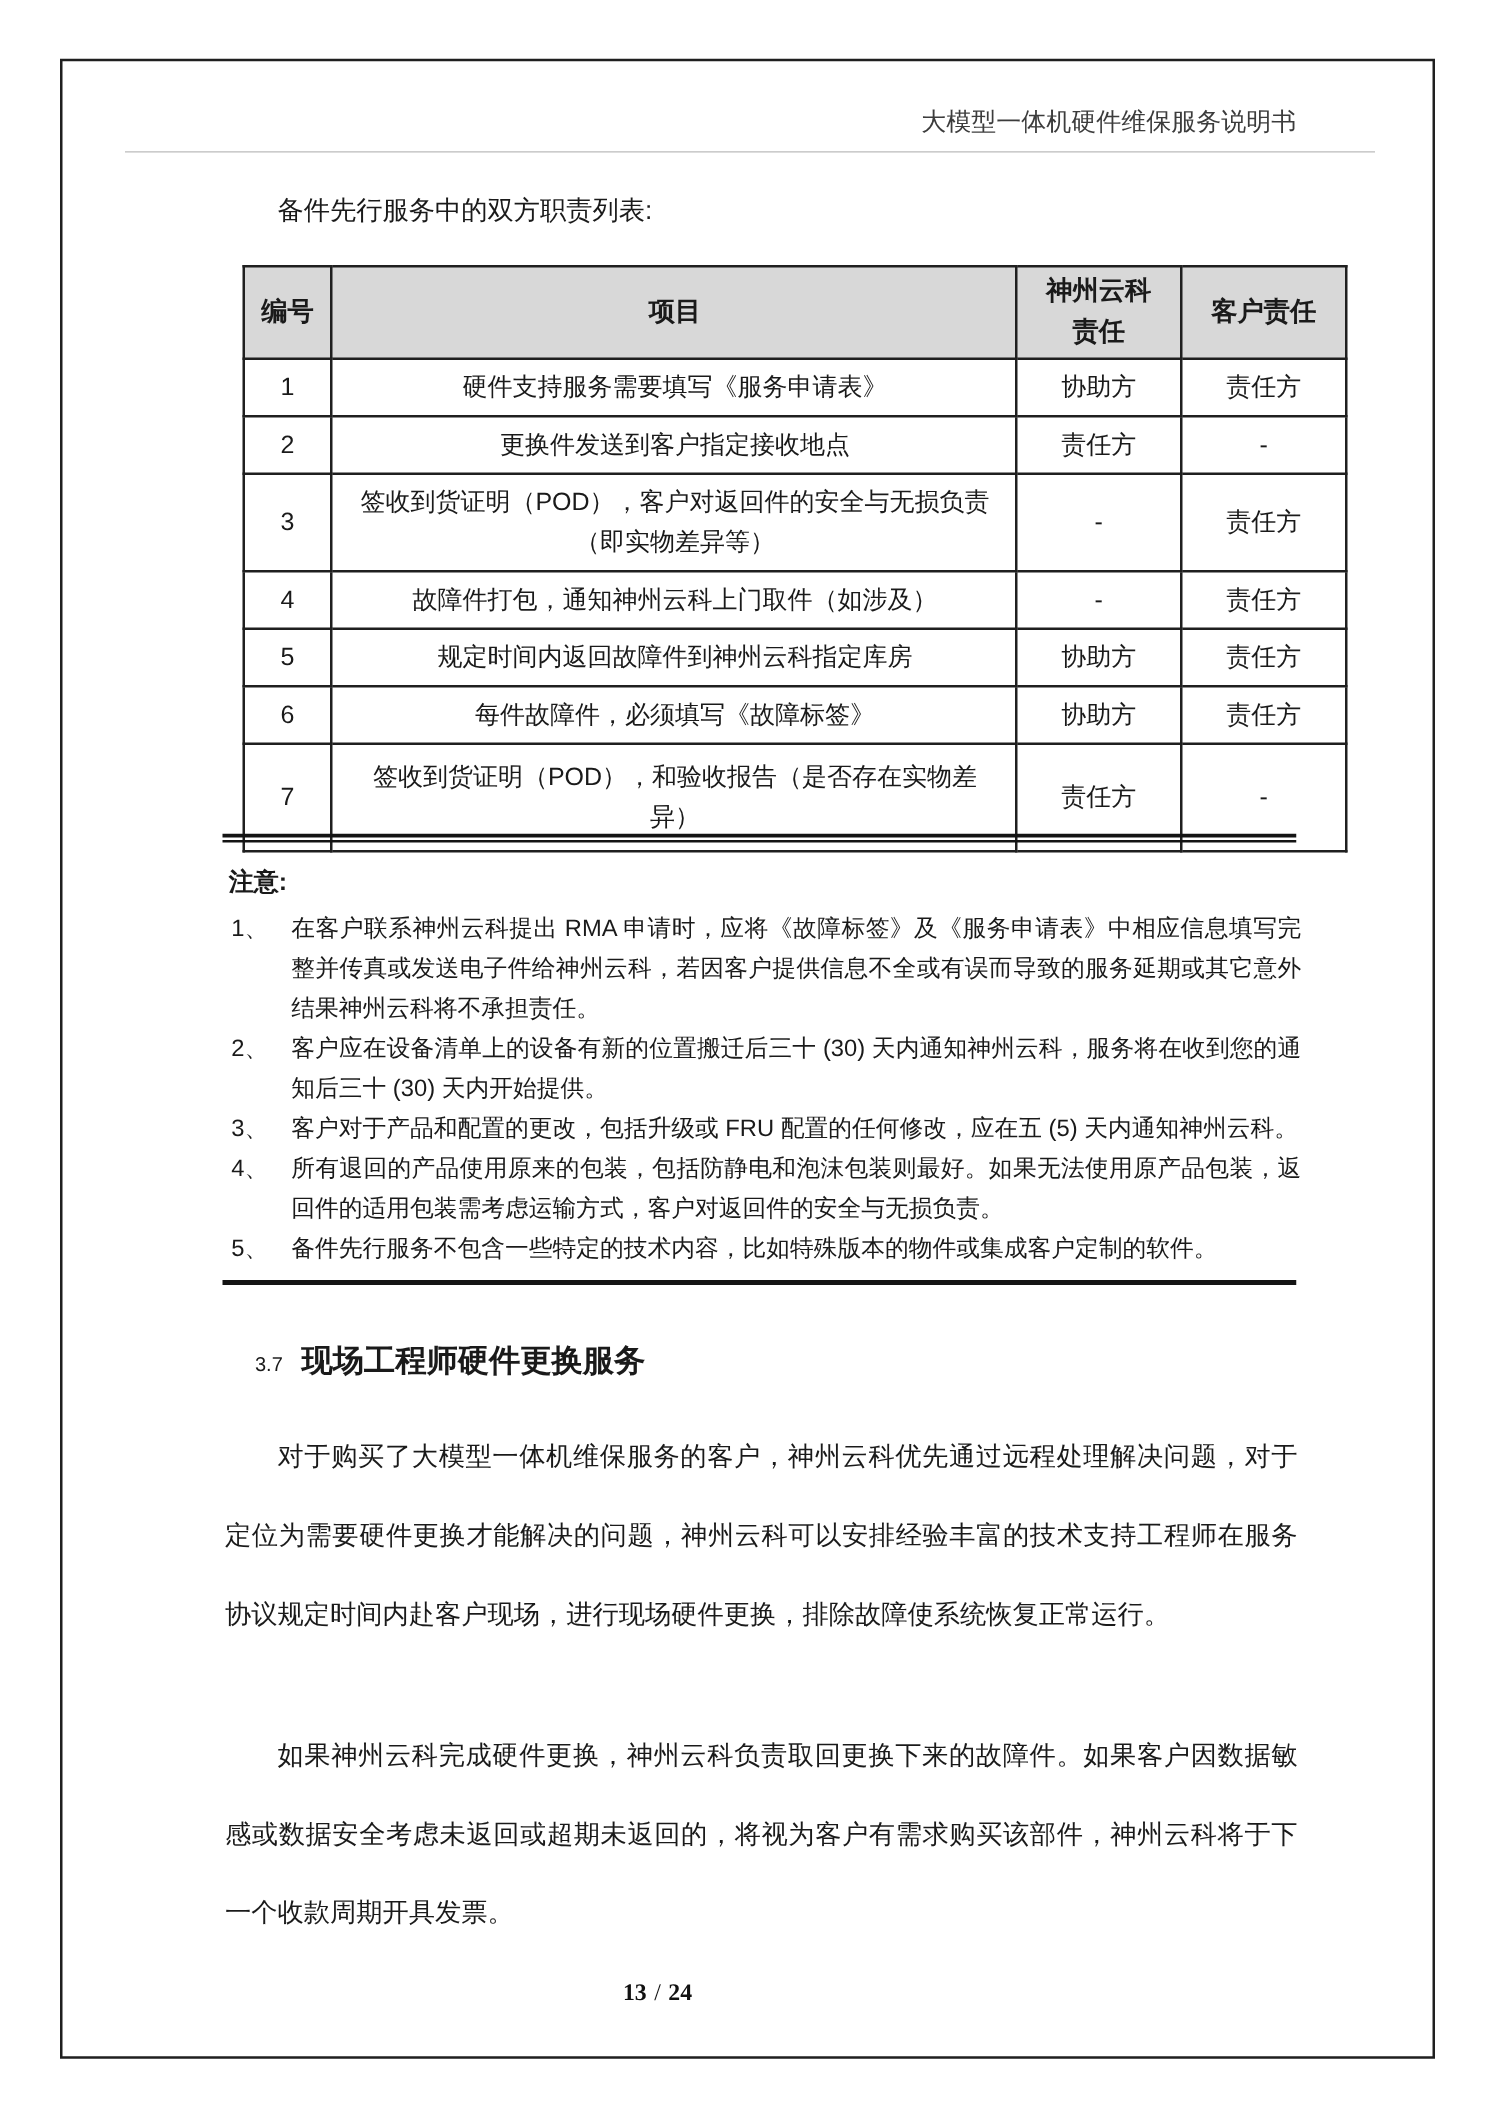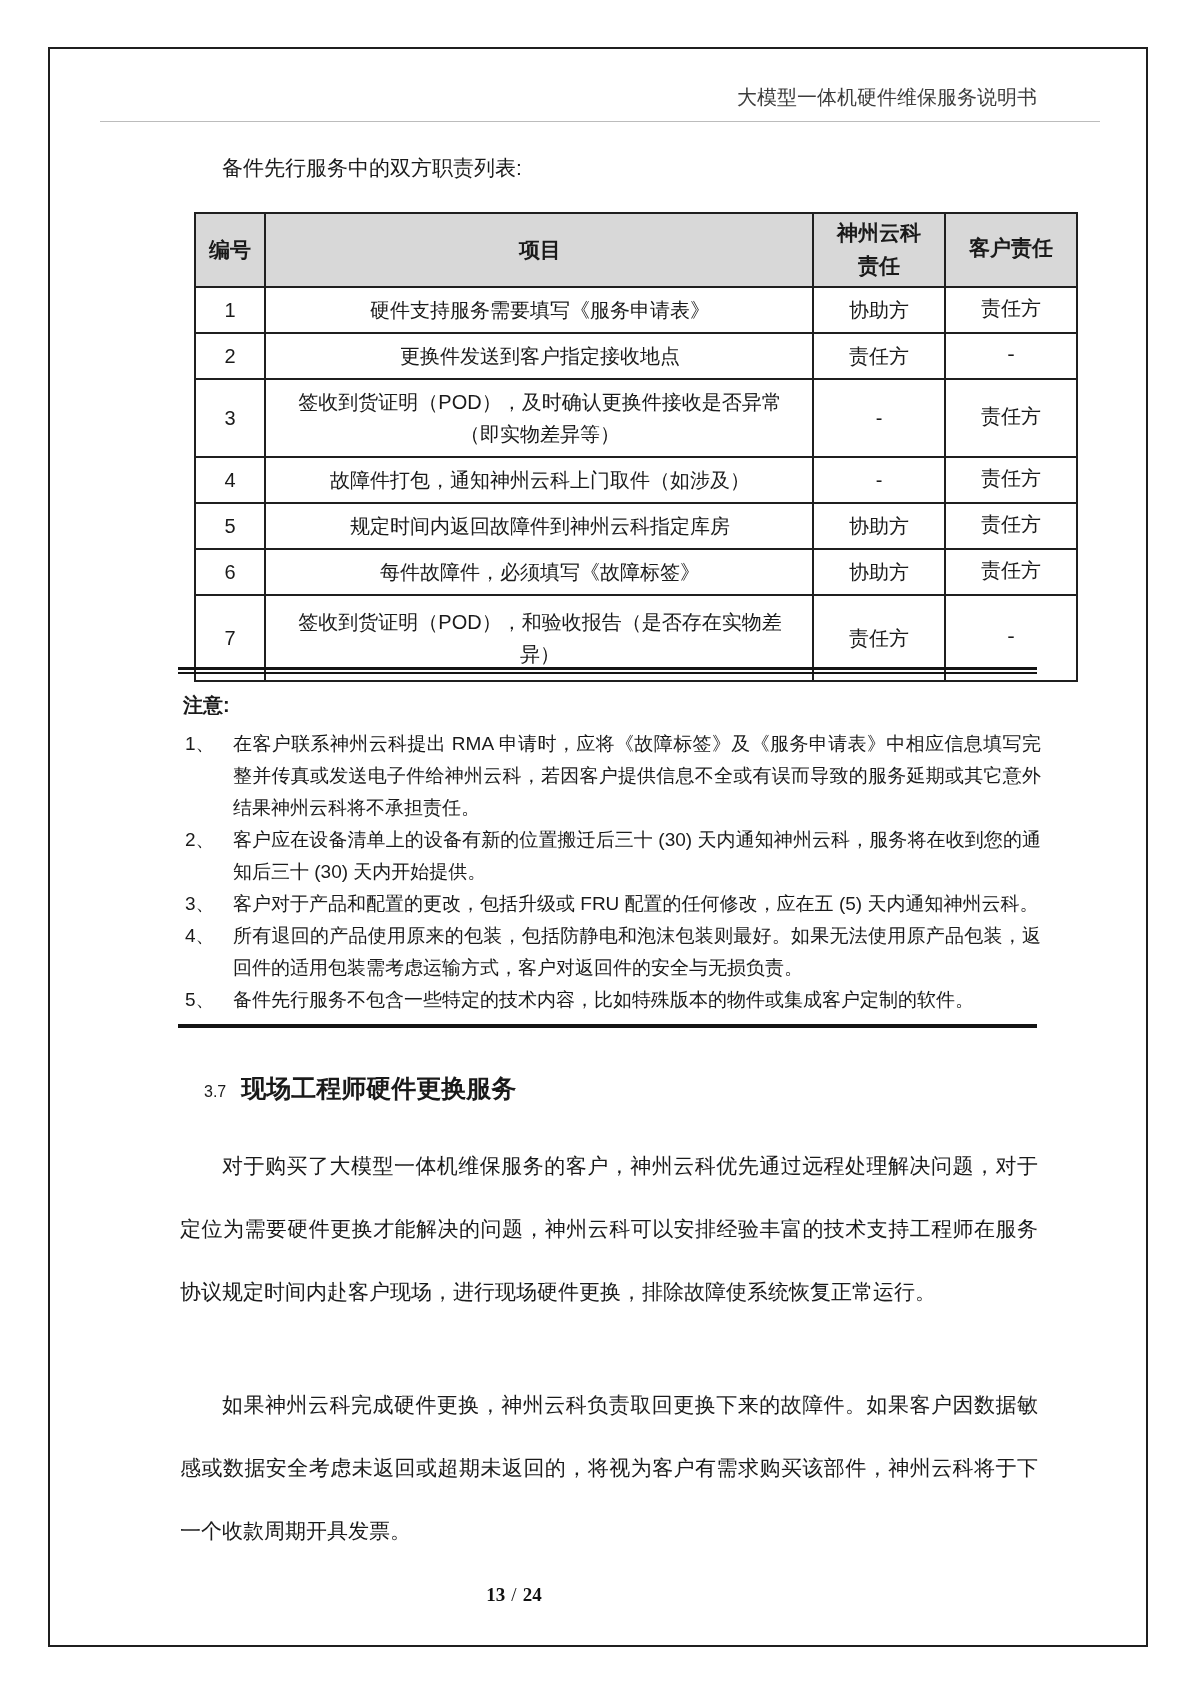--- a/index.html
+++ b/index.html
@@ -30,21 +30,21 @@
   .resp-table th, .resp-table td { border:2px solid #1f1f1f; }
   .resp-table thead th {
     background:#d8d8d8; font-weight:bold; text-align:center;
     height:70px; font-size:21px; line-height:1.55; vertical-align:middle;
   }
   .th-pre { white-space:pre-line; }
   .resp-table td { padding:4px 6px; line-height:1.62; vertical-align:middle; }
   .c-no   { width:66px;  text-align:center; }
   .c-item { width:520px; text-align:center; padding-left:14px !important; padding-right:12px !important; }
   .c-dck  { width:128px; text-align:center;margin-left:42px; }
-  .c-cust { width:128px; text-align:center;font-family:Liberation Mono, monospace; }
+  .c-cust { width:128px; text-align:center; }
   tr.h1 { height:46px; }
   tr.h2 { height:78px; }
   tr.h3 { height:86px; }
 
   .rule-double {
     position:absolute; left:178px; top:667px; width:859px; height:7px;
     border-top:3px solid #141414; border-bottom:2px solid #141414; box-sizing:border-box;
   }
   .notes-title { position:absolute; left:183px; top:692px; font-size:20px; font-weight:bold;text-align:center; }
   .notes { position:absolute; left:185px; top:728px; width:856px; }
@@ -64,21 +64,21 @@
   .section-label { font-weight:bold; }
 
   .para {
     position:absolute; left:180px; width:858px;
     font-size:21px; line-height:63px; text-align:justify; text-indent:2em;
   }
   .para-1 { top:1134px; }
   .para-2 { top:1373px; }
 
   .footer {
-    position:absolute; left:4px; top:1584px; width:1020px; text-align:center;
+    position:absolute; left:16px; top:1584px; width:1020px; text-align:center;
     font-family:"Liberation Serif", serif; font-size:19px; color:#111;
   }
   .pg-num { font-weight:bold; }
   .pg-sep { font-weight:normal; padding:0 6px; }
 </style>
 </head>
 <body>
 
 <div class="page-frame"></div>
 
@@ -105,21 +105,21 @@
       <td class="c-cust">责任方</td>
     </tr>
     <tr class="h1">
       <td class="c-no">2</td>
       <td class="c-item">更换件发送到客户指定接收地点</td>
       <td class="c-dck">责任方</td>
       <td class="c-cust">-</td>
     </tr>
     <tr class="h2">
       <td class="c-no">3</td>
-      <td class="c-item">签收到货证明（POD），及时确认更换件接收是否异常（即实物差异等）</td>
+      <td class="c-item">签收到货证明（POD），客户对返回件的安全与无损负责（即实物差异等）</td>
       <td class="c-dck">-</td>
       <td class="c-cust">责任方</td>
     </tr>
     <tr class="h1">
       <td class="c-no">4</td>
       <td class="c-item">故障件打包，通知神州云科上门取件（如涉及）</td>
       <td class="c-dck">-</td>
       <td class="c-cust">责任方</td>
     </tr>
     <tr class="h1">

